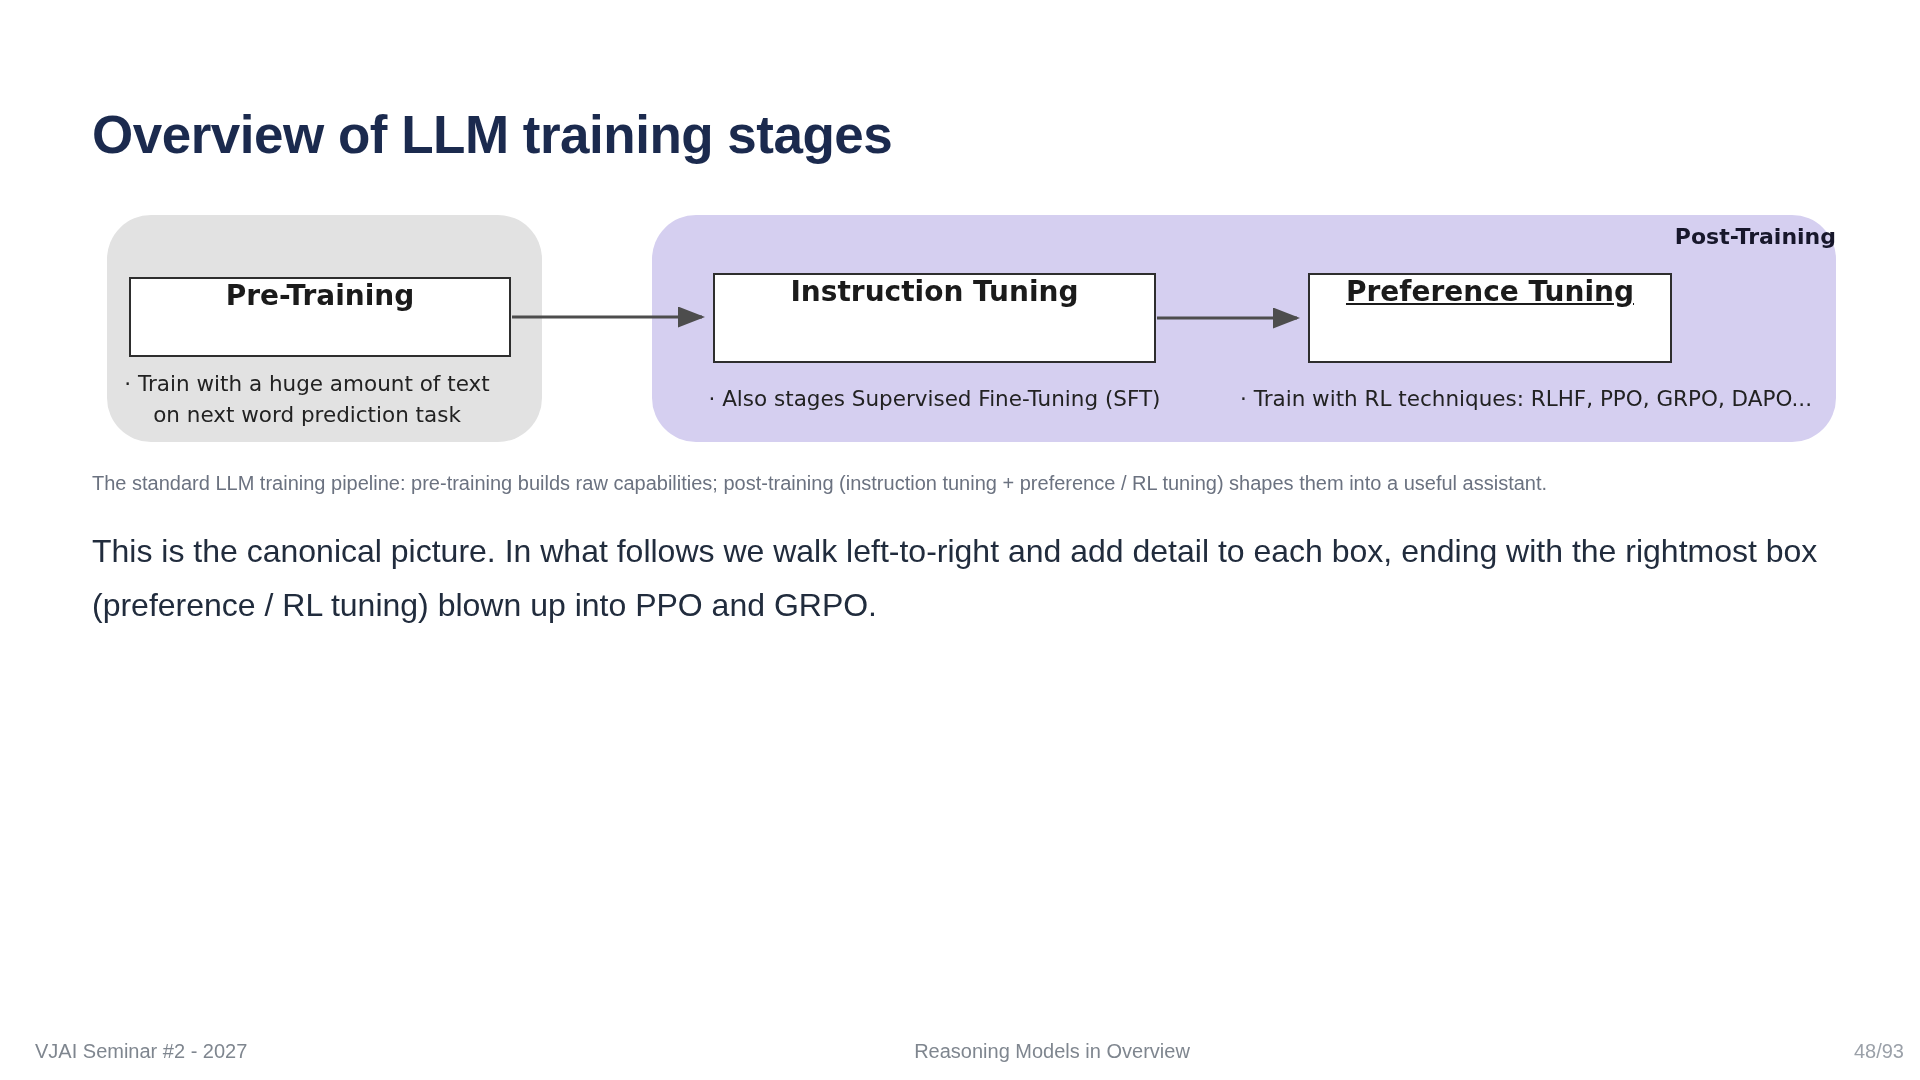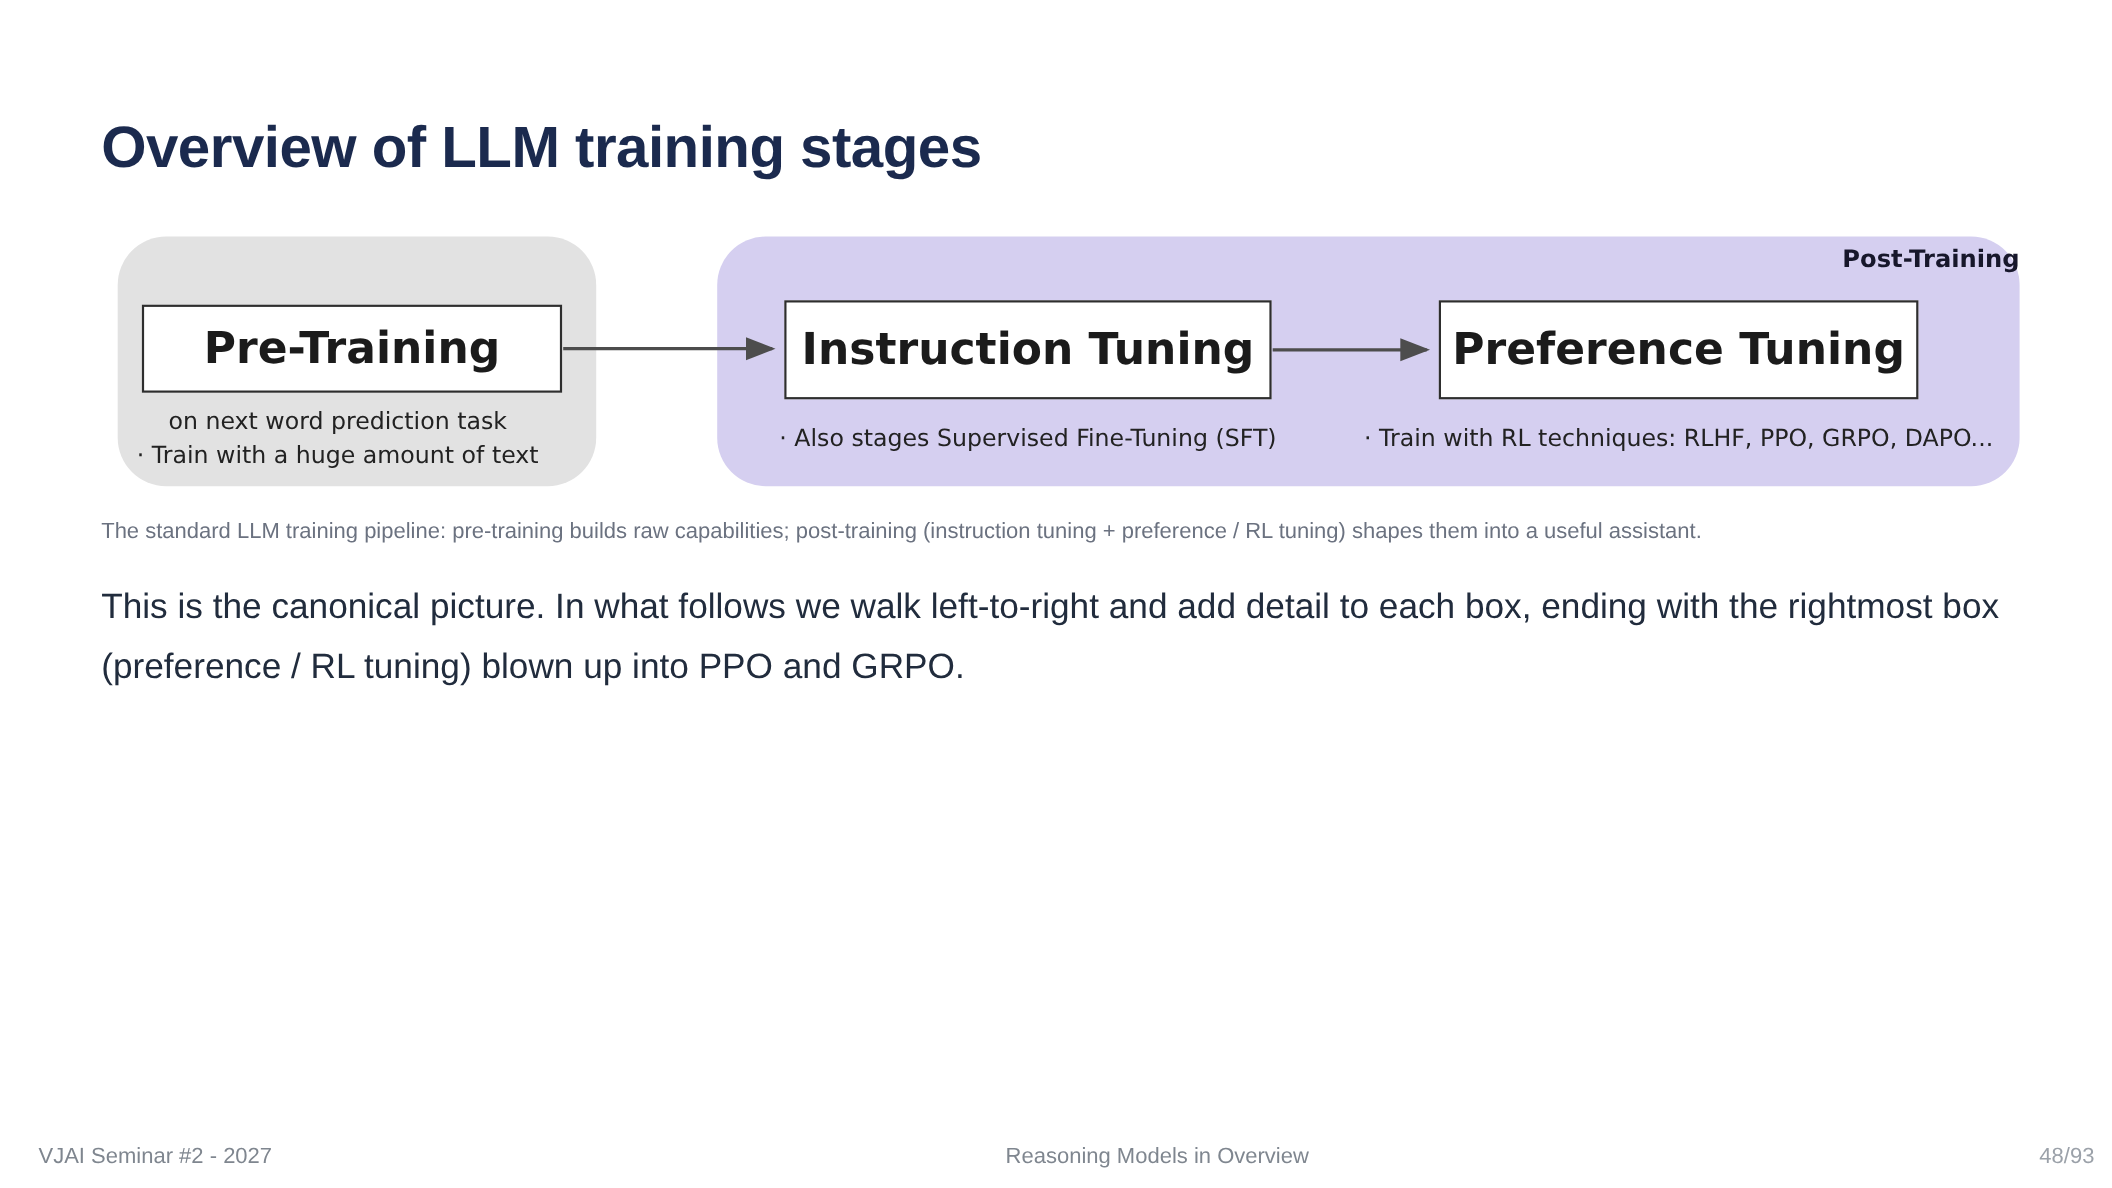--- a/index.html
+++ b/index.html
@@ -14,27 +14,27 @@
   }
   .stage-group{position:absolute;top:215px;height:227px;border-radius:44px;}
   .group-pre{left:107px;width:435px;background:#e2e2e2;}
   .group-post{left:652px;width:1184px;background:#d5cff0;}
   .post-label{
     position:absolute;left:652px;top:224px;width:1184px;text-align:right;
     font-family:"DejaVu Sans",sans-serif;font-weight:bold;font-size:22px;color:#17172b;
   }
   .stage-box{
     position:absolute;background:#ffffff;border:2px solid #2e2e2e;box-sizing:border-box;
-    display:flex;align-items:center;justify-content:center;
-    font-family:"DejaVu Sans",sans-serif;font-weight:bold;font-size:40px;color:#1b1b1b;
+    display:flex;justify-content:center;
+    font-family:"DejaVu Sans",sans-serif;font-weight:bold;font-size:28px;color:#1b1b1b;
     white-space:nowrap;
   }
   .stage-pre {left:129px;top:277px;width:382px;height:80px;}
   .stage-inst{left:713px;top:273px;width:443px;height:90px;}
-  .stage-pref{left:1308px;top:273px;width:436px;height:90px;}
+  .stage-pref{left:1308px;top:273px;width:364px;height:90px;text-decoration:underline;}
   .stage-caption{
     position:absolute;text-align:center;
     font-family:"DejaVu Sans",sans-serif;font-size:21.5px;color:#222222;line-height:31px;
   }
   .cap-pre {left:97px;top:368px;width:420px;}
   .cap-inst{left:663px;top:383px;width:543px;}
   .cap-pref{left:1226px;top:383px;width:600px;}
   .arrows{position:absolute;left:0;top:0;pointer-events:none;}
   .figure-caption{
     position:absolute;left:92px;top:472px;width:1790px;
@@ -63,22 +63,22 @@
   <span>Pre-Training</span>
 </div>
 <div class="stage-box stage-inst">
   <span>Instruction Tuning</span>
 </div>
 <div class="stage-box stage-pref">
   <span>Preference Tuning</span>
 </div>
 
 <div class="stage-caption cap-pre">
+  <div>· Train with a huge amount of text</div>
   <div>on next word prediction task</div>
-  <div>· Train with a huge amount of text</div>
 </div>
 <div class="stage-caption cap-inst">· Also stages Supervised Fine-Tuning (SFT)</div>
 <div class="stage-caption cap-pref">· Train with RL techniques: RLHF, PPO, GRPO, DAPO...</div>
 
 <svg class="arrows" width="1920" height="1080">
   <defs>
     <marker id="ah" markerWidth="12" markerHeight="10" refX="8" refY="3.5" orient="auto" markerUnits="strokeWidth">
       <path d="M0,0 L9,3.5 L0,7 z" fill="#4d4d4d"></path>
     </marker>
   </defs>

